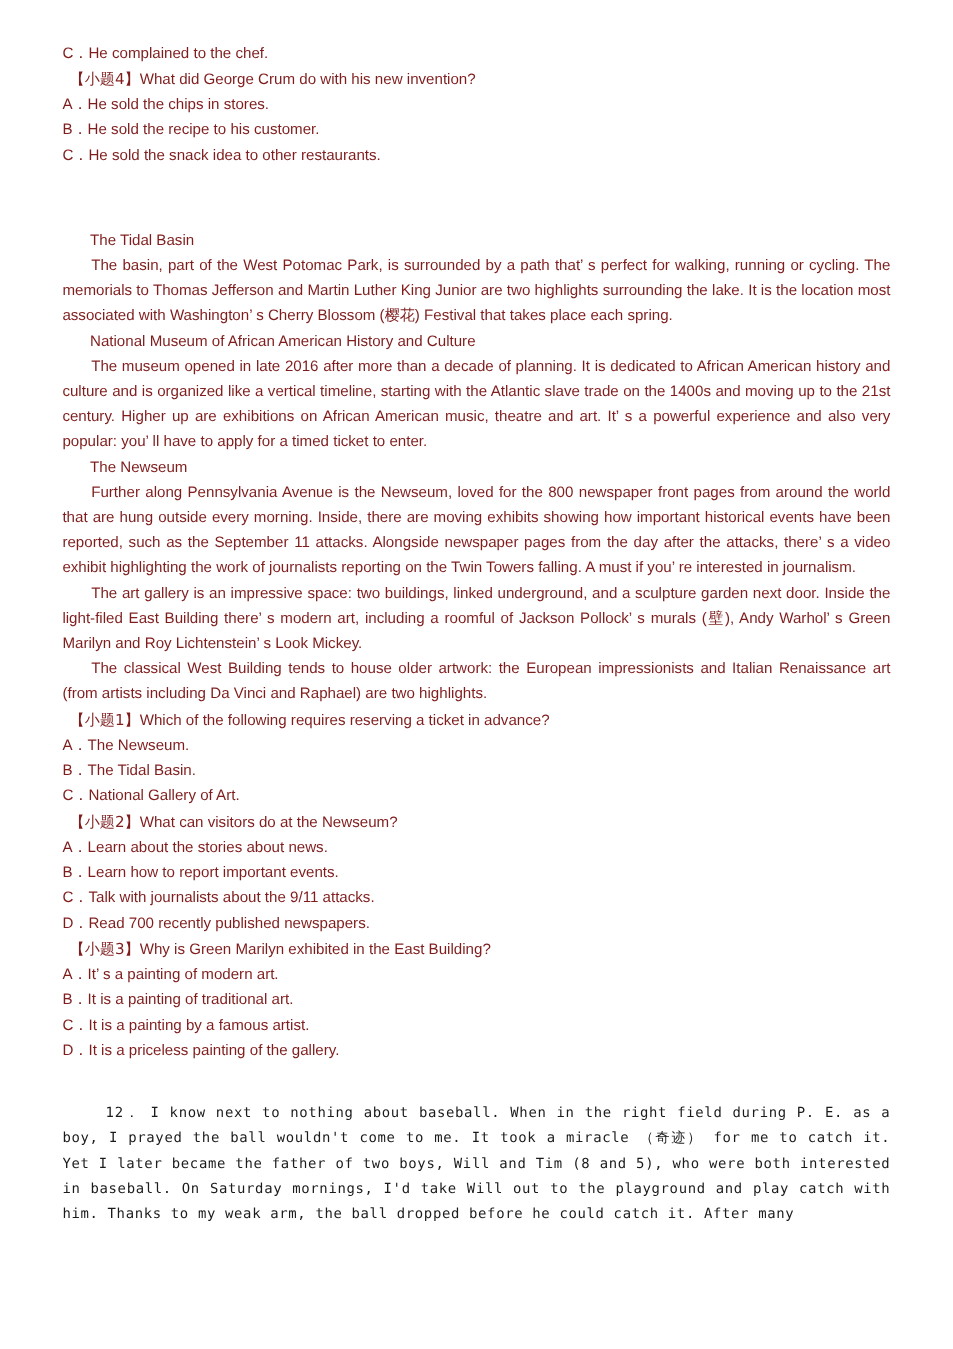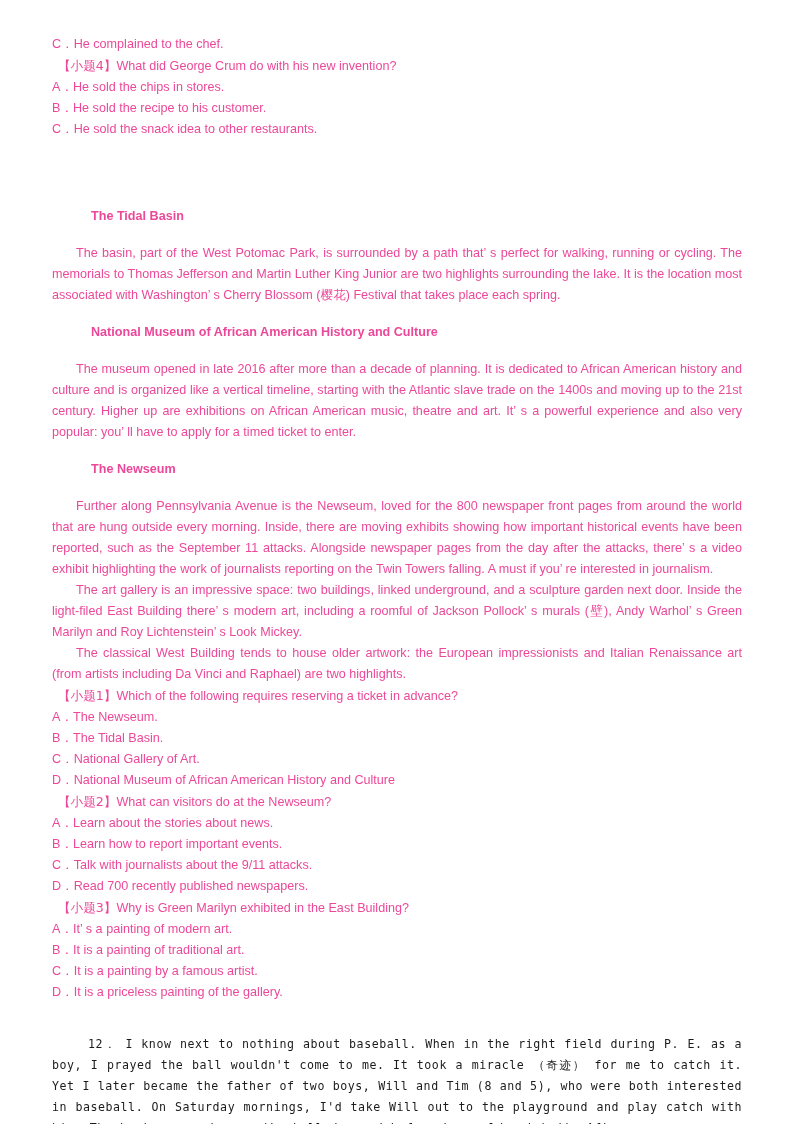--- a/index.html
+++ b/index.html
@@ -23,21 +23,21 @@
     left: 52px;
     top: 34px;
     width: 690px;
   }
 
   
   .sans {
     font-family: "Liberation Sans", "DejaVu Sans", sans-serif;
     font-size: 12.6px;
     line-height: 21px;
-    color: #ec4899;
+    color: #7f1d1d;
   }
   .mono {
     font-family: "DejaVu Sans Mono", "Liberation Mono", monospace;
     font-size: 11.6px;
     line-height: 21px;
     letter-spacing: 0.55px;
     color: #1b1b1b;
   }
 
   
@@ -57,22 +57,22 @@
 
   
   .passage-title {
     text-align: center;
     margin: 0;
     padding: 0;
   }
 
   
   .sub-head {
-    font-weight: bold;
-    margin: 16px;
+    font-weight: normal;
+    margin: 0;
     padding-left: 23px;
   }
 
   
   .body-par {
     margin: 0;
     text-align: justify;
     text-justify: inter-word;
     text-indent: 24px;
   }
@@ -145,23 +145,20 @@
       </p>
       <p class="sans opt">
         <span class="marker">A．</span><span>The Newseum.</span>
       </p>
       <p class="sans opt">
         <span class="marker">B．</span><span>The Tidal Basin.</span>
       </p>
       <p class="sans opt">
         <span class="marker">C．</span><span>National Gallery of Art.</span>
       </p>
-      <p class="sans opt">
-        <span class="marker">D．</span><span>National Museum of African American History and Culture</span>
-      </p>
 
       <p class="sans stem">
         <span class="cjk">【小题2】</span><span>What can visitors do at the Newseum?</span>
       </p>
       <p class="sans opt">
         <span class="marker">A．</span><span>Learn about the stories about news.</span>
       </p>
       <p class="sans opt">
         <span class="marker">B．</span><span>Learn how to report important events.</span>
       </p>

